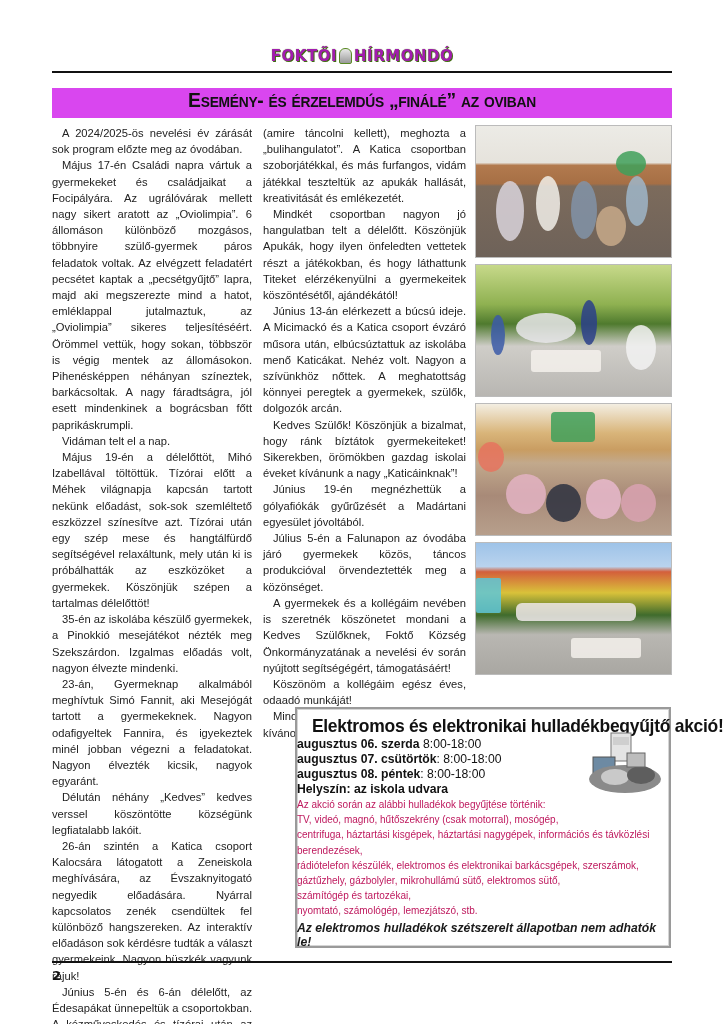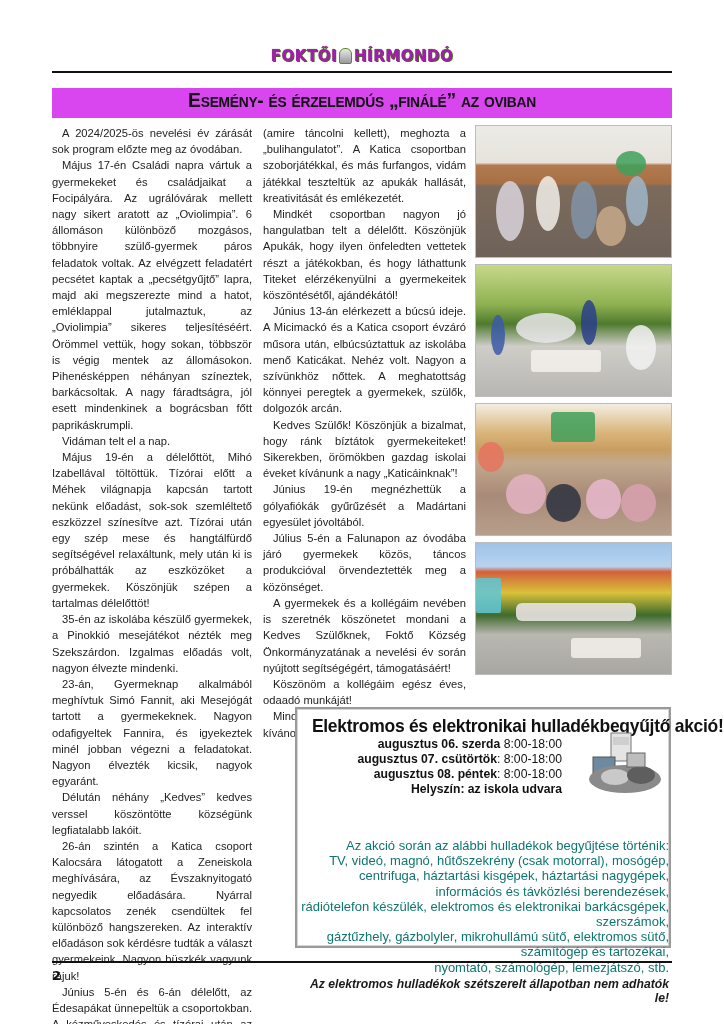--- a/index.html
+++ b/index.html
@@ -22,25 +22,25 @@
   .sig.name { font-style: italic; }
 
   .photos { position: absolute; left: 475px; top: 125px; width: 197px; }
   .photo { width: 197px; height: 133px; margin-bottom: 6px; border: 1px solid #bbb; position: relative; overflow: hidden; }
   .p1 { background: linear-gradient(180deg, #ecebe6 0%, #e6e3dc 28%, #b27a4e 30%, #a66f45 44%, #7c6b5c 46%, #6e6259 100%); }
   .p2 { background: linear-gradient(180deg, #c7d98a 0%, #8fb151 30%, #4f7a2e 45%, #cfcdc8 62%, #b8b6b2 100%); }
   .p3 { background: linear-gradient(180deg, #f3eee2 0%, #d9b57a 22%, #c99d62 35%, #c2a98c 45%, #a88a78 70%, #b79f8c 100%); }
   .p4 { background: linear-gradient(180deg, #9ec3e8 0%, #b9d3ee 18%, #d45f3b 22%, #d9c23a 38%, #3f6b2c 55%, #b9b7b2 70%, #a9a7a2 100%); }
   .photo .blob { position: absolute; border-radius: 50%; opacity: 0.85; }
 
-  .waste-box { position: absolute; left: 295px; top: 707px; width: 376px; height: 241px; border: 2px solid #9a9a9a; box-shadow: inset 0 0 0 1px #d5d5d5; background: #fff; text-align: right; font-family: "Liberation Sans", sans-serif; }
+  .waste-box { position: absolute; left: 295px; top: 707px; width: 376px; height: 241px; border: 2px solid #9a9a9a; box-shadow: inset 0 0 0 1px #d5d5d5; background: #fff; text-align: left; font-family: "Liberation Sans", sans-serif; }
   .waste-box h2 { font-size: 19px; font-weight: bold; color: #111; margin-top: 6px; letter-spacing: -0.3px; transform: scaleX(0.92); white-space: nowrap; }
   .sched { width: 265px; font-size: 12.2px; line-height: 15px; color: #111; }
   .sched b { font-weight: bold; }
-  .body-lines { font-size: 13px; line-height: 15.2px; color: #0f766e; margin-top: 41px; }
+  .body-lines { font-size: 10px; line-height: 15.2px; color: #be185d; }
   .warn { font-weight: bold; font-style: italic; font-size: 12.2px; margin-top: 2px; }
   .pile { position: absolute; left: 288px; top: 22px; width: 78px; height: 64px; }
 
   .bottom-rule { position: absolute; left: 52px; top: 961px; width: 620px; height: 2px; background: #111; }
   .page-num { position: absolute; left: 52px; top: 968px; font-family: "DejaVu Sans", sans-serif; font-weight: bold; font-size: 13px; color: #111; }
 </style>
 </head>
 <body>
 
 <div class="masthead">

